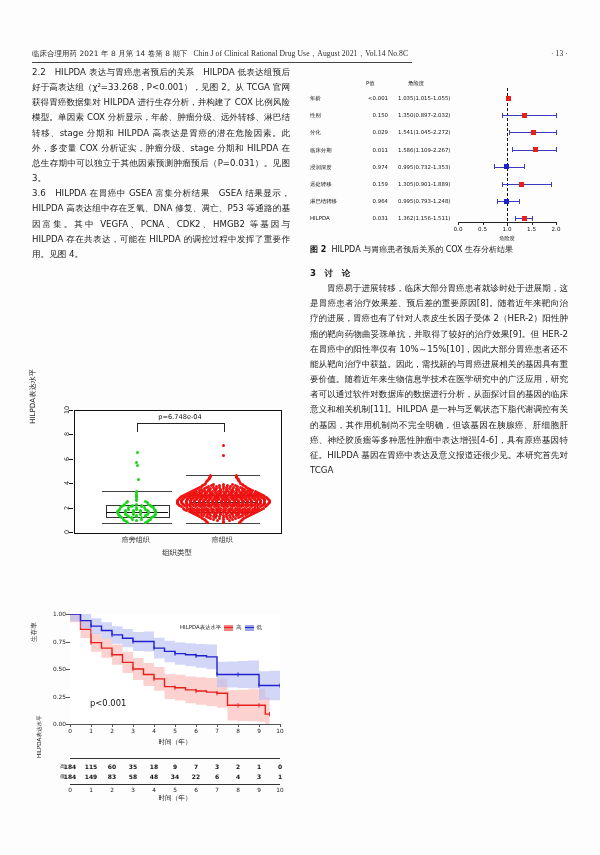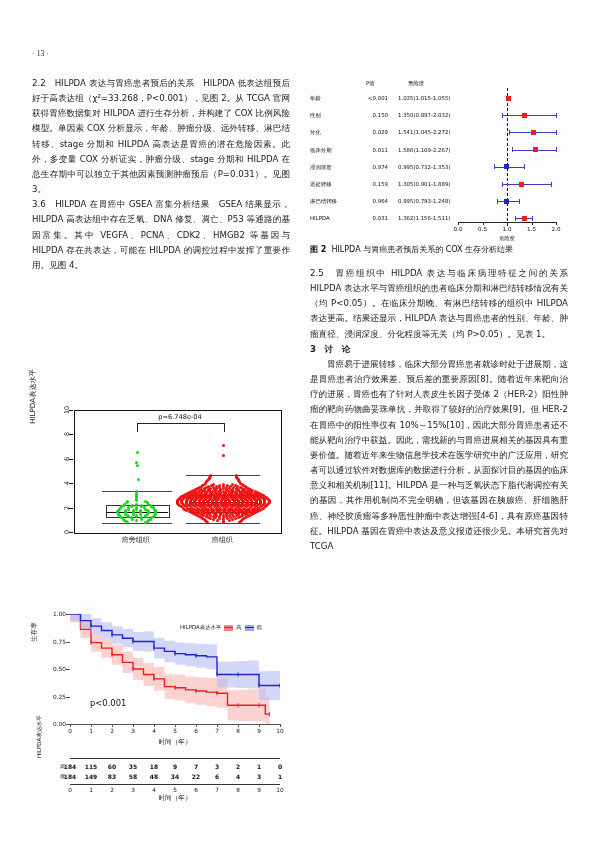--- a/index.html
+++ b/index.html
@@ -45,21 +45,21 @@
   .runhead .rh-left .cn { font-family: "DejaVu Sans", sans-serif; font-size: 7.4px; }
   .runhead .rh-right {
     white-space: nowrap;
     font-size: 7.6px;
     padding-top: 0px;
   }
 
   
   .col {
     position: absolute;
-    top: 76px;
+    top: 65px;
     width: 258px;
     font-size: 9.1px;
     line-height: 15.1px;
     text-align: justify;
     text-justify: inter-ideograph;
   }
   .col-left { left: 32px; }
   .col-right { left: 310px; }
 
   p.para {
@@ -230,30 +230,33 @@
     transform: translate(-50%, -50%); font-weight: bold; color: #111;
   }
   #fig2 .figcap { position: absolute; left: 0; top: 196px; }
 </style>
 </head>
 <body>
 
 <div class="page">
 
   <div class="runhead">
+    <div class="rh-left">
+      <span class="cn">临床合理用药 2021 年 8 月第 14 卷第 8 期下</span>
+      &nbsp;&nbsp;<span>Chin J of Clinical Rational Drug Use，August 2021，Vol.14 No.8C</span>
+    </div>
     <div class="rh-right">· 13 ·</div>
   </div>
 
   <div class="col col-left" style="height:320px;">
     <p class="para">2.2　HILPDA 表达与胃癌患者预后的关系　HILPDA 低表达组预后好于高表达组（χ²=33.268，P&lt;0.001），见图 2。从 TCGA 官网获得胃癌数据集对 HILPDA 进行生存分析，并构建了 COX 比例风险模型。单因素 COX 分析显示，年龄、肿瘤分级、远外转移、淋巴结转移、stage 分期和 HILPDA 高表达是胃癌的潜在危险因素。此外，多变量 COX 分析证实，肿瘤分级、stage 分期和 HILPDA 在总生存期中可以独立于其他因素预测肿瘤预后（P=0.031）。见图 3。</p>
     <p class="para">3.6　HILPDA 在胃癌中 GSEA 富集分析结果　GSEA 结果显示，HILPDA 高表达组中存在乏氧、DNA 修复、凋亡、P53 等通路的基因富集。其中 VEGFA、PCNA、CDK2、HMGB2 等基因与 HILPDA 存在共表达，可能在 HILPDA 的调控过程中发挥了重要作用。见图 4。</p>
   </div>
 
   <div class="col col-right" style="top:266px;">
-    <p class="para">2.5　胃癌组织中 HILPDA 表达与临床病理特征之间的关系　HILPDA 表达水平与胃癌组织的患者临床分期和淋巴结转移情况有关（均 P&lt;0.05）。在临床分期晚、有淋巴结转移的组织中 HILPDA 表达更高。结果还显示，HILPDA 表达与胃癌患者的性别、年龄、肿瘤直径、浸润深度、分化程度等无关（均 P&gt;0.05）。见表 1。</p>
     <p class="para sechead">3　讨　论</p>
     <p class="para indent">胃癌易于进展转移，临床大部分胃癌患者就诊时处于进展期，这是胃癌患者治疗效果差、预后差的重要原因[8]。随着近年来靶向治疗的进展，胃癌也有了针对人表皮生长因子受体 2（HER-2）阳性肿瘤的靶向药物曲妥珠单抗，并取得了较好的治疗效果[9]。但 HER-2 在胃癌中的阳性率仅有 10%～15%[10]，因此大部分胃癌患者还不能从靶向治疗中获益。因此，需找新的与胃癌进展相关的基因具有重要价值。随着近年来生物信息学技术在医学研究中的广泛应用，研究者可以通过软件对数据库的数据进行分析，从面探讨目的基因的临床意义和相关机制[11]。HILPDA 是一种与乏氧状态下脂代谢调控有关的基因，其作用机制尚不完全明确，但该基因在胰腺癌、肝细胞肝癌、神经胶质瘤等多种恶性肿瘤中表达增强[4-6]，具有原癌基因特征。HILPDA 基因在胃癌中表达及意义报道还很少见。本研究首先对 TCGA</p>
   </div>
 
   <div class="figblock" id="fig3">
     <div class="fp-grid" id="fp-grid">
         <div class="fp-hdr" style="left: 56px; top: 0px;">P值</div>
         <div class="fp-hdr" style="left: 98px; top: 0px;">危险度</div>
         <div style="position: absolute; left: 197px; top: 8px; width: 0px; height: 138px; border-left: 1.1px dashed rgb(17, 17, 17);"></div>
         <div class="fp-row-label" style="left: 0px; top: 15px;">年龄</div>
@@ -971,20 +974,21 @@
         <div class="dot r" style="left: 159.954px; top: 64.2698px;"></div>
         <div class="dot r" style="left: 134.058px; top: 63.2275px;"></div>
         <div class="dot r" style="left: 159.582px; top: 63.2275px;"></div>
         <div class="dot r" style="left: 147.358px; top: 33.27px;"></div>
         <div class="dot r" style="left: 147.339px; top: 43.03px;"></div>
       </div>
     <div id="bs-xticks">
         <div class="bs-xtick" style="left: 103.8px;">癌旁组织</div>
         <div class="bs-xtick" style="left: 190.32px;">癌组织</div>
       </div>
+    <div class="bs-xlab">组织类型</div>
   </div>
 
   <div class="figblock" id="fig2">
     <div class="km-ylab">生存率</div>
     <div class="km-frame" id="km-frame">
         <svg width="210" height="110" style="position: absolute; left: 0px; top: 0px;">
           <path d="M0,0 L10.5,0 L10.5,6.691666666666663 L21,6.691666666666663 L21,19.433333333333337 L31.5,19.433333333333337 L31.5,24.47500000000001 L42,24.47500000000001 L42,30.61666666666666 L52.5,30.61666666666666 L52.5,37.858333333333334 L63,37.858333333333334 L63,44 L73.5,44 L73.5,49.041666666666664 L84,49.041666666666664 L84,52.983333333333334 L94.5,52.983333333333334 L94.5,60.225 L105,60.225 L105,60.86666666666667 L115.50000000000001,60.86666666666667 L115.50000000000001,62.608333333333334 L126,62.608333333333334 L126,63.25 L136.5,63.25 L136.5,63.891666666666666 L147,63.891666666666666 L147,64.53333333333333 L157.5,64.53333333333333 L157.5,76.175 L168,76.175 L168,75.71666666666667 L178.5,75.71666666666667 L178.5,75.25833333333334 L189,75.25833333333334 L189,74.8 L195.3,74.8 L195.3,83.325 L199.5,83.325 L199.5,83.14166666666667 L199.5,110 L199.5,110 L195.3,110 L195.3,107.8 L189,107.8 L189,107.34166666666667 L178.5,107.34166666666667 L178.5,106.88333333333333 L168,106.88333333333333 L168,106.425 L157.5,106.425 L157.5,93.86666666666666 L147,93.86666666666666 L147,92.30833333333334 L136.5,92.30833333333334 L136.5,90.75 L126,90.75 L126,89.19166666666666 L115.50000000000001,89.19166666666666 L115.50000000000001,86.53333333333333 L105,86.53333333333333 L105,84.975 L94.5,84.975 L94.5,76.81666666666666 L84,76.81666666666666 L84,71.95833333333334 L73.5,71.95833333333334 L73.5,66 L63,66 L63,58.94166666666666 L52.5,58.94166666666666 L52.5,50.78333333333333 L42,50.78333333333333 L42,43.72500000000001 L31.5,43.72500000000001 L31.5,37.766666666666666 L21,37.766666666666666 L21,24.108333333333334 L10.5,24.108333333333334 L10.5,8.25 L0,8.25 Z" fill="#f8b6b3" fill-opacity="0.62" stroke="none"></path>
           <path d="M0,0 L10.5,0 L10.5,15.400000000000006 L21,15.400000000000006 L21,28.599999999999994 L31.5,28.599999999999994 L31.5,34.10000000000001 L42,34.10000000000001 L42,40.7 L52.5,40.7 L52.5,48.39999999999999 L63,48.39999999999999 L63,55 L73.5,55 L73.5,60.5 L84,60.5 L84,64.9 L94.5,64.9 L94.5,72.6 L105,72.6 L105,73.69999999999999 L115.50000000000001,73.69999999999999 L115.50000000000001,75.9 L126,75.9 L126,77 L136.5,77 L136.5,78.1 L147,78.1 L147,79.19999999999999 L157.5,79.19999999999999 L157.5,91.3 L168,91.3 L168,91.3 L178.5,91.3 L178.5,91.3 L189,91.3 L189,91.3 L195.3,91.3 L195.3,100.1 L199.5,100.1 L199.5,100.1" fill="none" stroke="#e8201b" stroke-width="1.4"></path>
           <line x1="21" y1="26.399999999999995" x2="21" y2="30.799999999999994" stroke="#e8201b" stroke-width="0.9"></line>
           <line x1="42" y1="38.5" x2="42" y2="42.900000000000006" stroke="#e8201b" stroke-width="0.9"></line>

